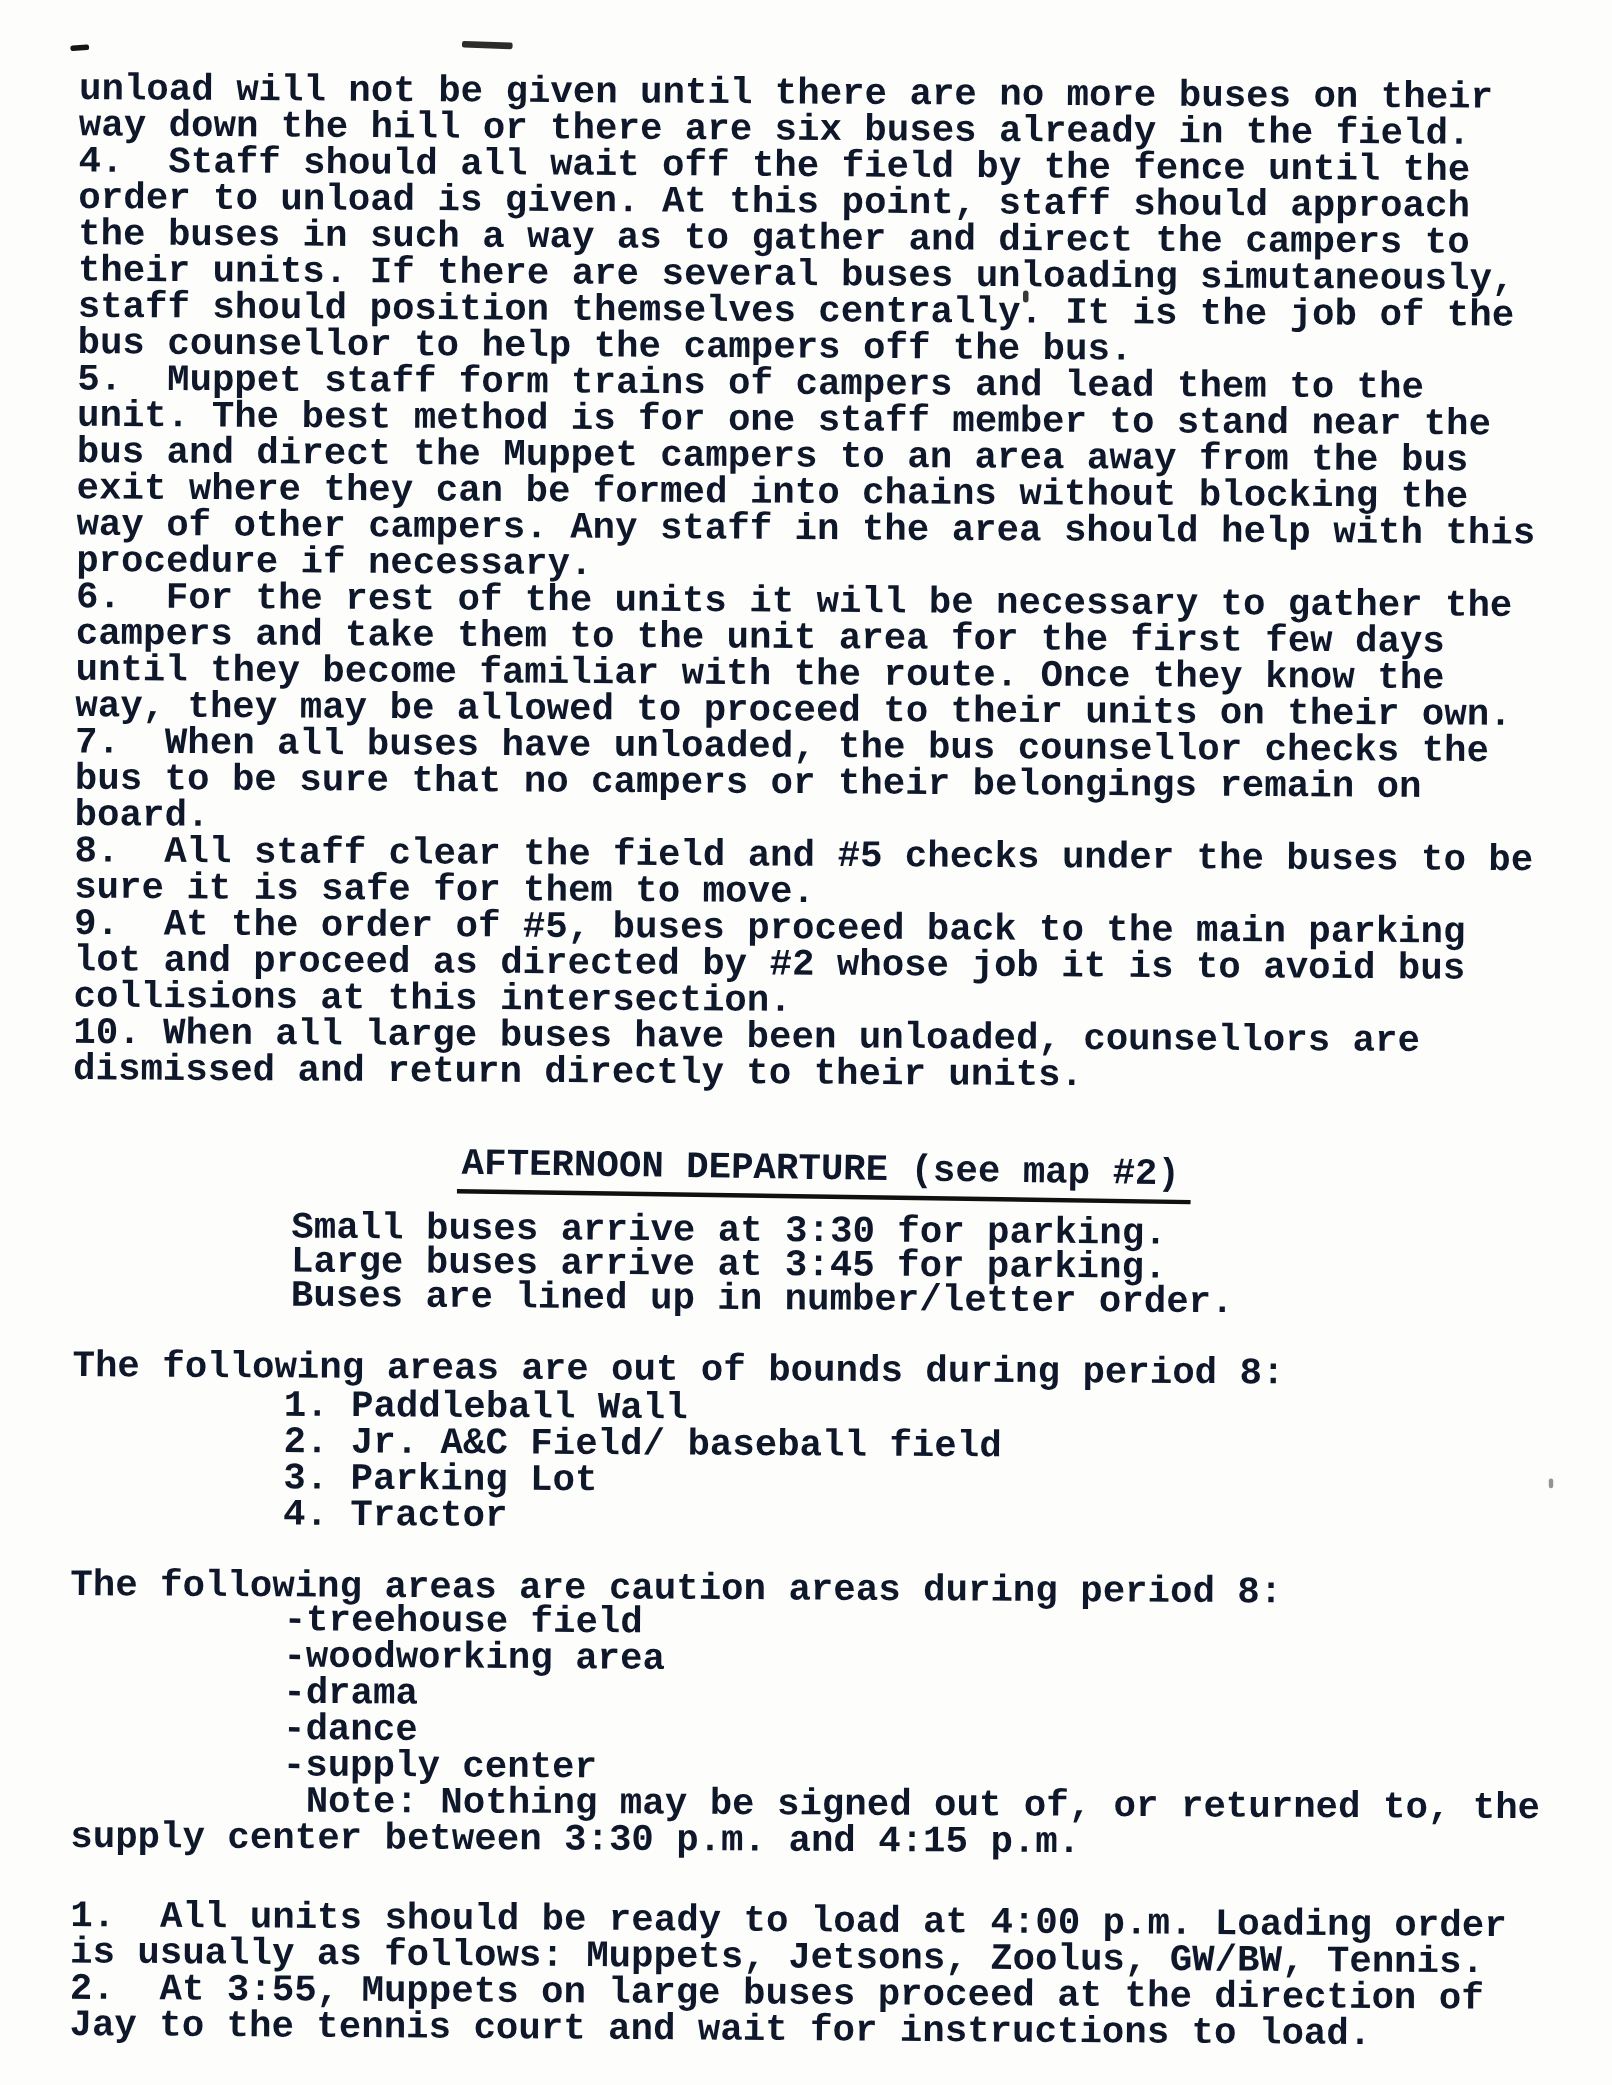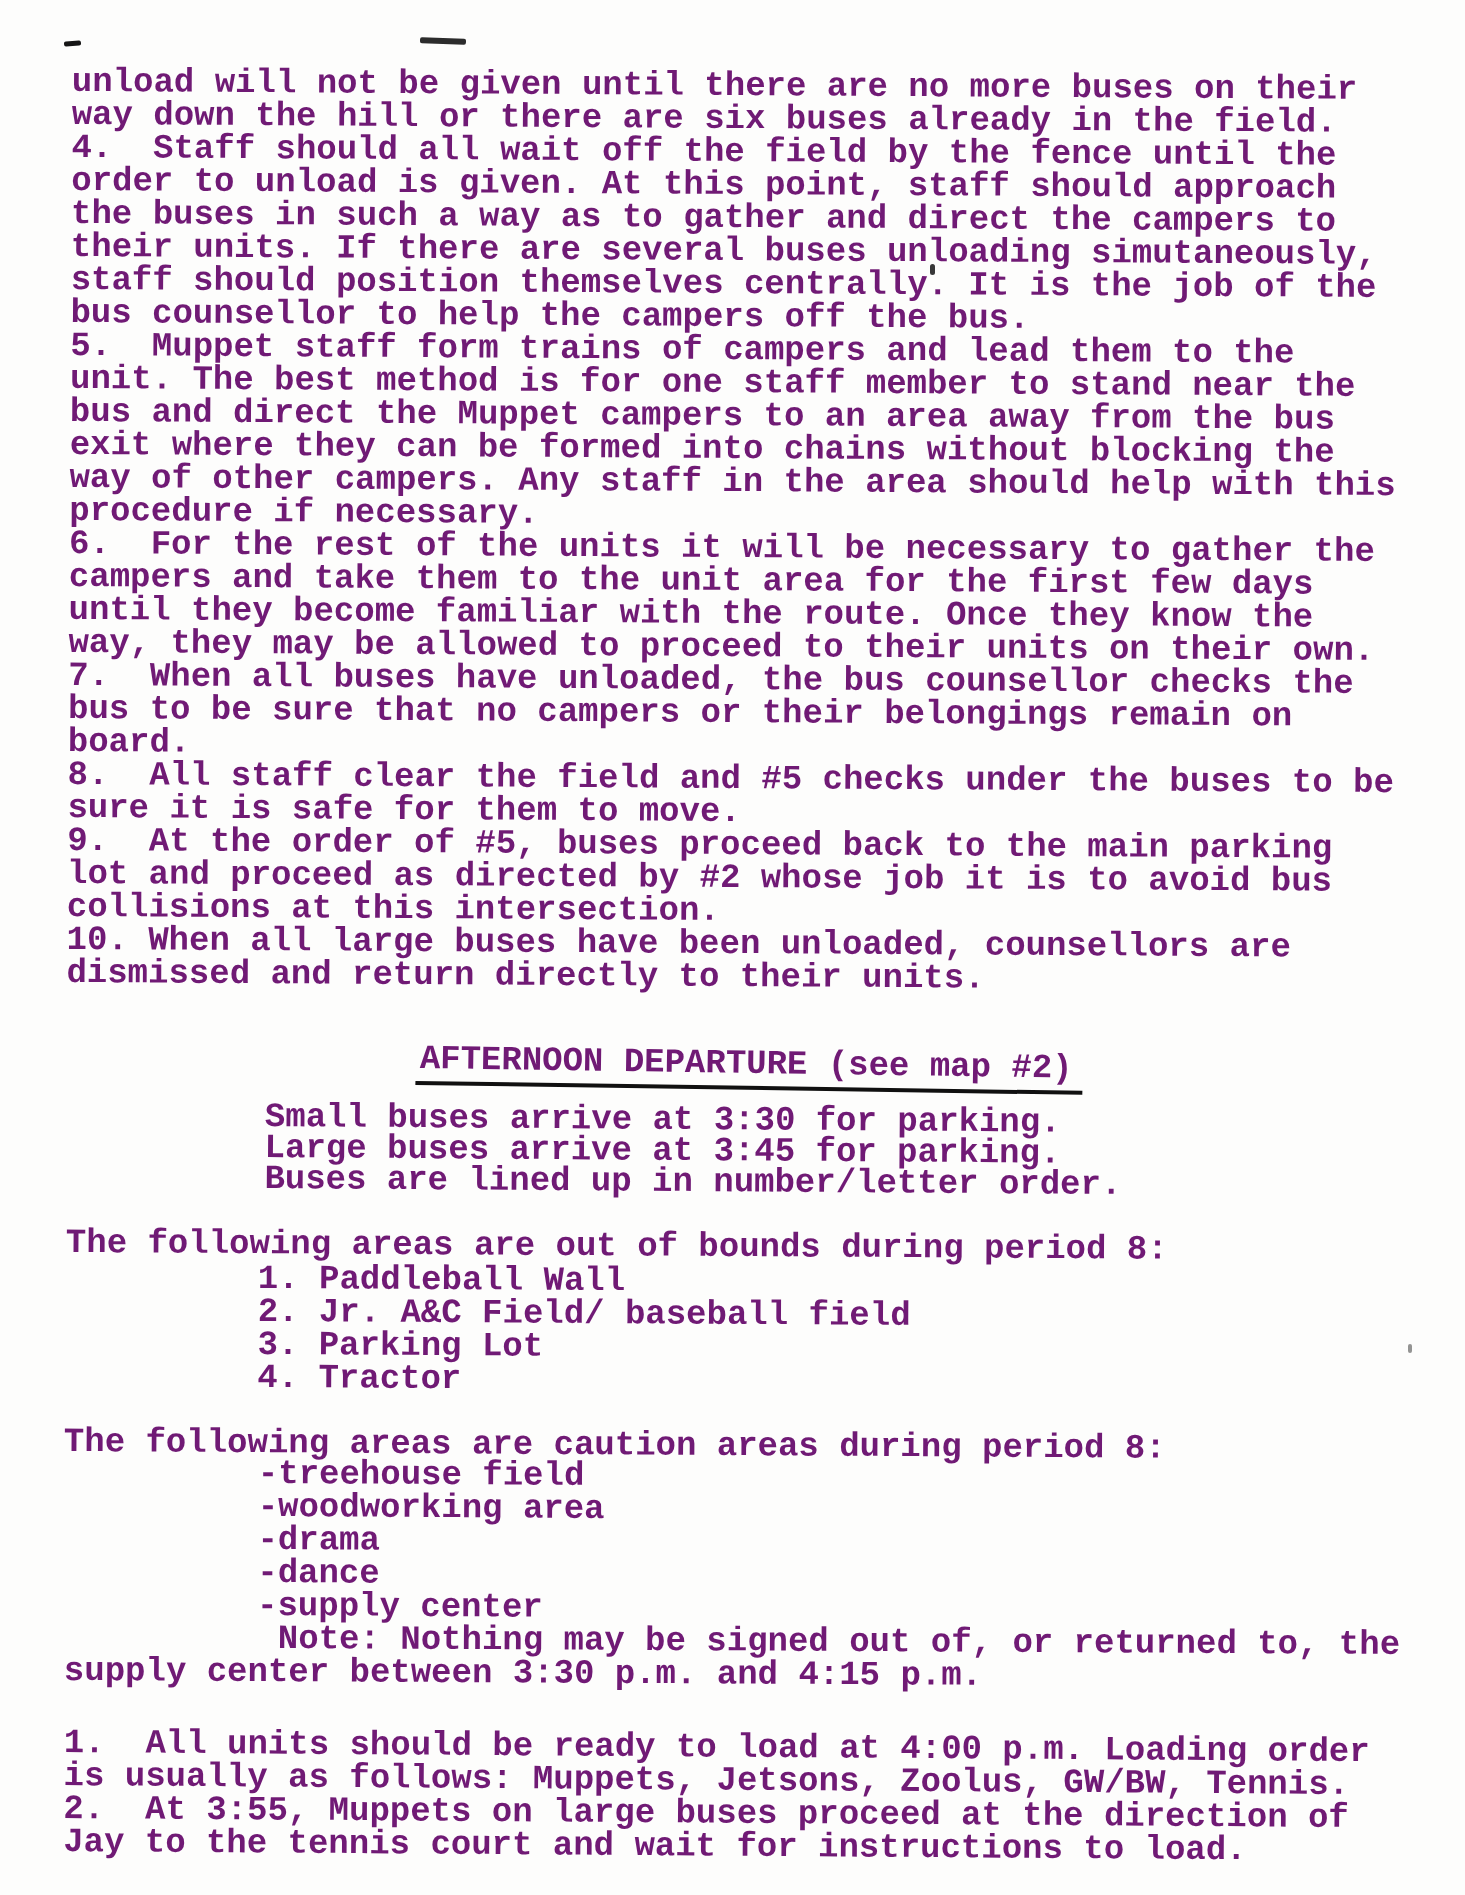--- a/index.html
+++ b/index.html
@@ -53,21 +53,21 @@
     border-radius: 2px;
   }
   .speck-1 { left: 64px;  top: 41px;   width: 17px; height: 5px;  transform: rotate(-4deg); }
   .speck-2 { left: 420px; top: 38px;   width: 46px; height: 6px;  transform: rotate(2deg); opacity: .9; }
   .speck-3 { left: 930px; top: 264px;  width: 5px;  height: 11px; border-radius: 3px; opacity: .85; }
   .speck-4 { left: 1408px; top: 1344px; width: 4px; height: 9px;  opacity: .45; }
 </style>
 </head>
 <body style="background: rgb(253, 253, 252);">
 
-<div class="page" style="color: #701a75;">
+<div class="page" style="color: #0f172a;">
 
   <div class="speck speck-1"></div>
   <div class="speck speck-2"></div>
   <div class="speck speck-3"></div>
   <div class="speck speck-4"></div>
 
   <div class="block procedures">
       <div class="line">unload will not be given until there are no more buses on their</div>
       <div class="line">way down the hill or there are six buses already in the field.</div>
       <div class="line">4.  Staff should all wait off the field by the fence until the</div>

